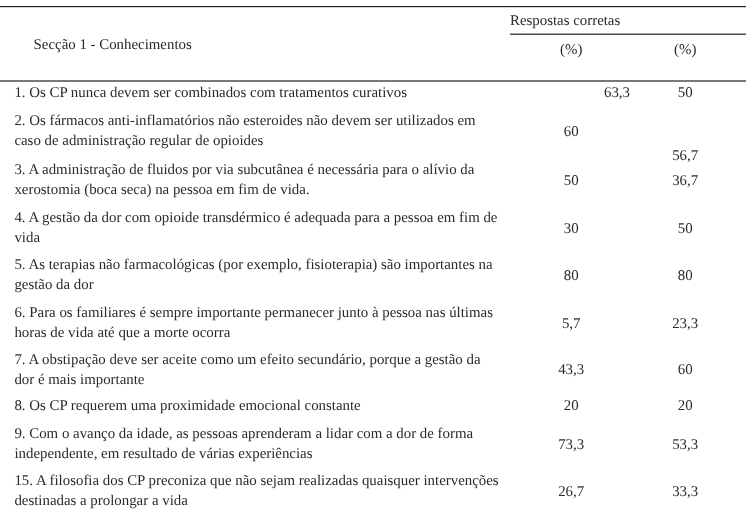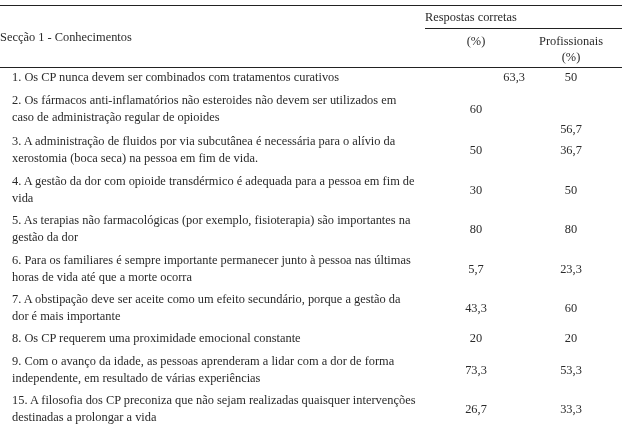--- a/index.html
+++ b/index.html
@@ -16,21 +16,21 @@
   .rule-top {
     position: absolute; left: 0; top: 5px; width: 622px; height: 1px; background: #222;
   }
   .rule-sub {
     position: absolute; left: 425px; top: 28px; width: 197px; height: 1px; background: #222;
   }
   .rule-head {
     position: absolute; left: 0; top: 67px; width: 622px; height: 1px; background: #222;
   }
   .head-section {
-    position: absolute; left: 0; top: 29px; line-height: 16px;
+    position: absolute; left: 28px; top: 29px; line-height: 16px;
   }
   .head-group {
     position: absolute; left: 425px; width: 197px; top: 9px; text-align: left; line-height: 16px;
   }
   .head-col {
     position: absolute; top: 33px; width: 98px; text-align: center; line-height: 16px;
   }
   .head-col.stu { left: 427px; }
   .head-col.pro { left: 522px; }
   .row {
@@ -50,21 +50,20 @@
 
 <div class="table">
   <div class="rule-top"></div>
   <div class="head-section">Secção 1 - Conhecimentos</div>
   <div class="head-group">Respostas corretas</div>
   <div class="rule-sub"></div>
   <div class="head-col stu">
     <div>(%)</div>
   </div>
   <div class="head-col pro">
-    <div>Profissionais</div>
     <div>(%)</div>
   </div>
   <div class="rule-head"></div>
 
   <div class="row" style="top:69px;">
     <div class="q" style="top:0px;">1. Os CP nunca devem ser combinados com tratamentos curativos</div>
     <div class="v stu" style="top:0px;text-align:right;">63,3</div>
     <div class="v pro" style="top:0px;">50</div>
   </div>
 

